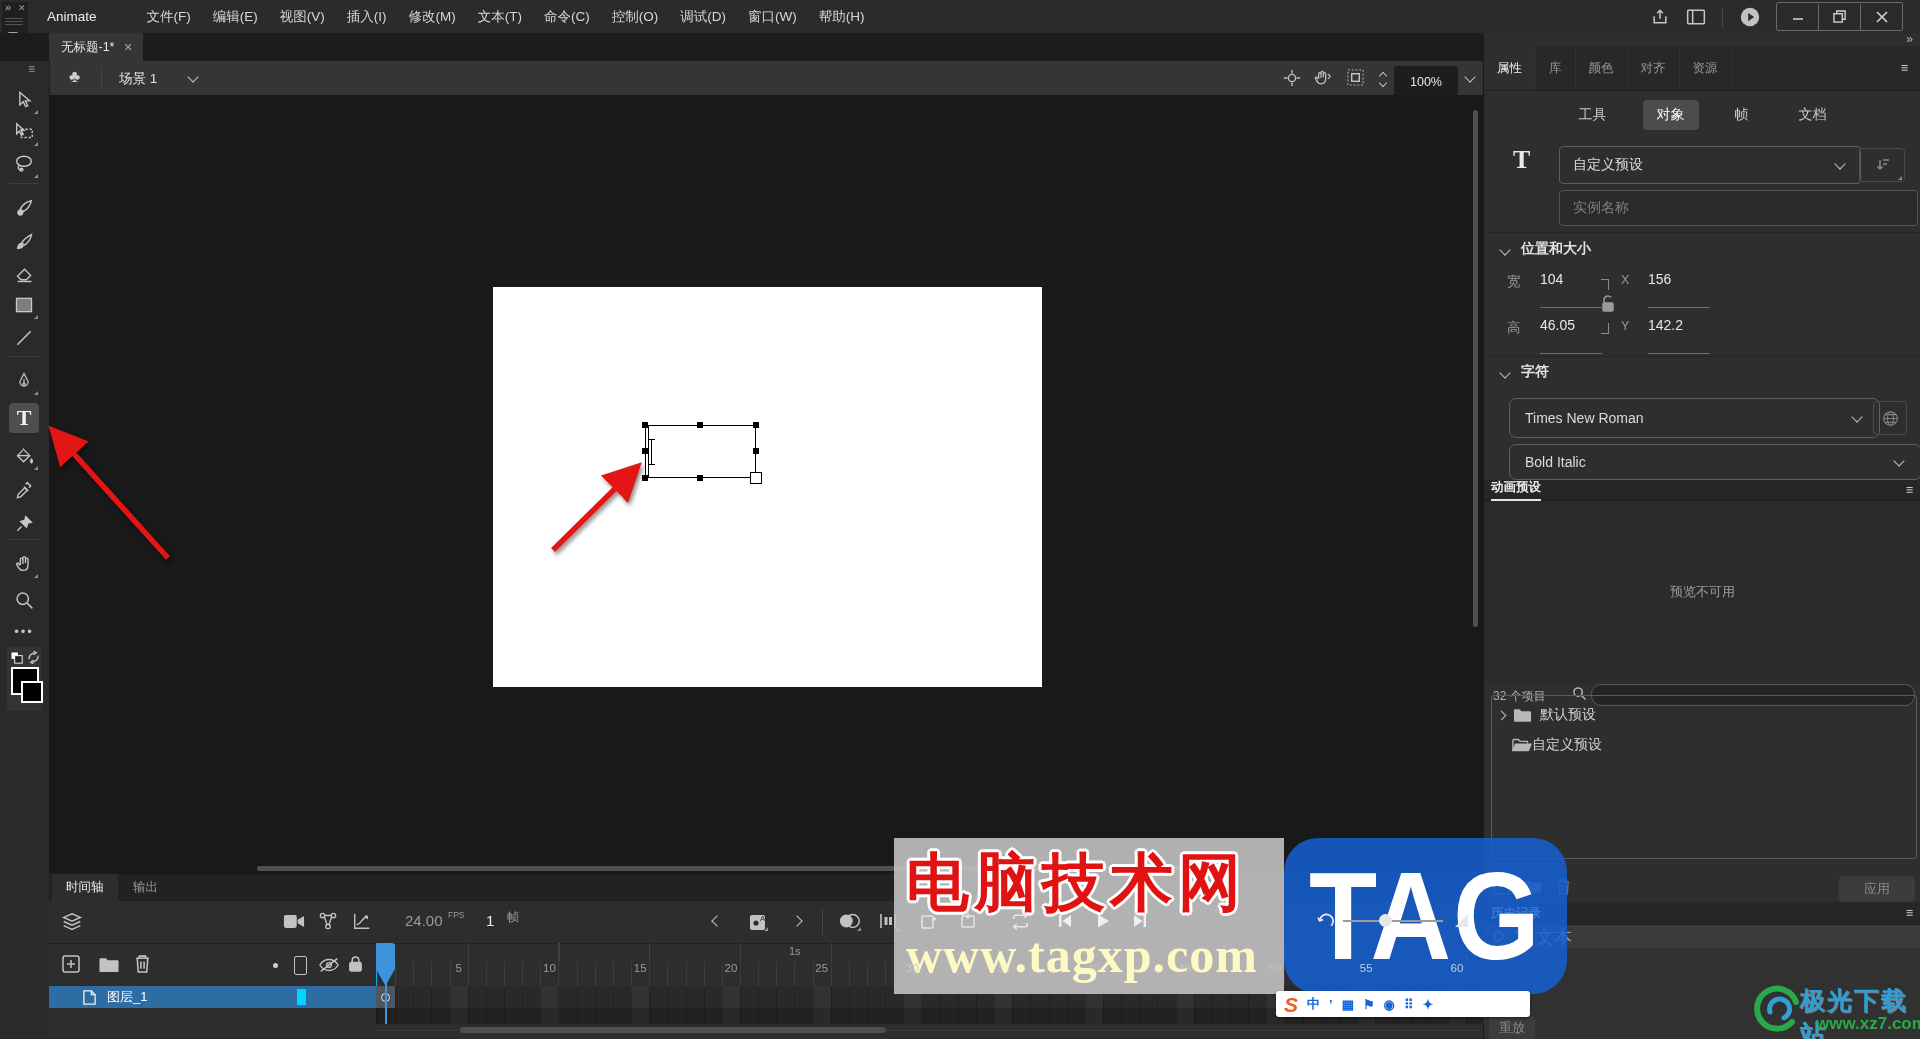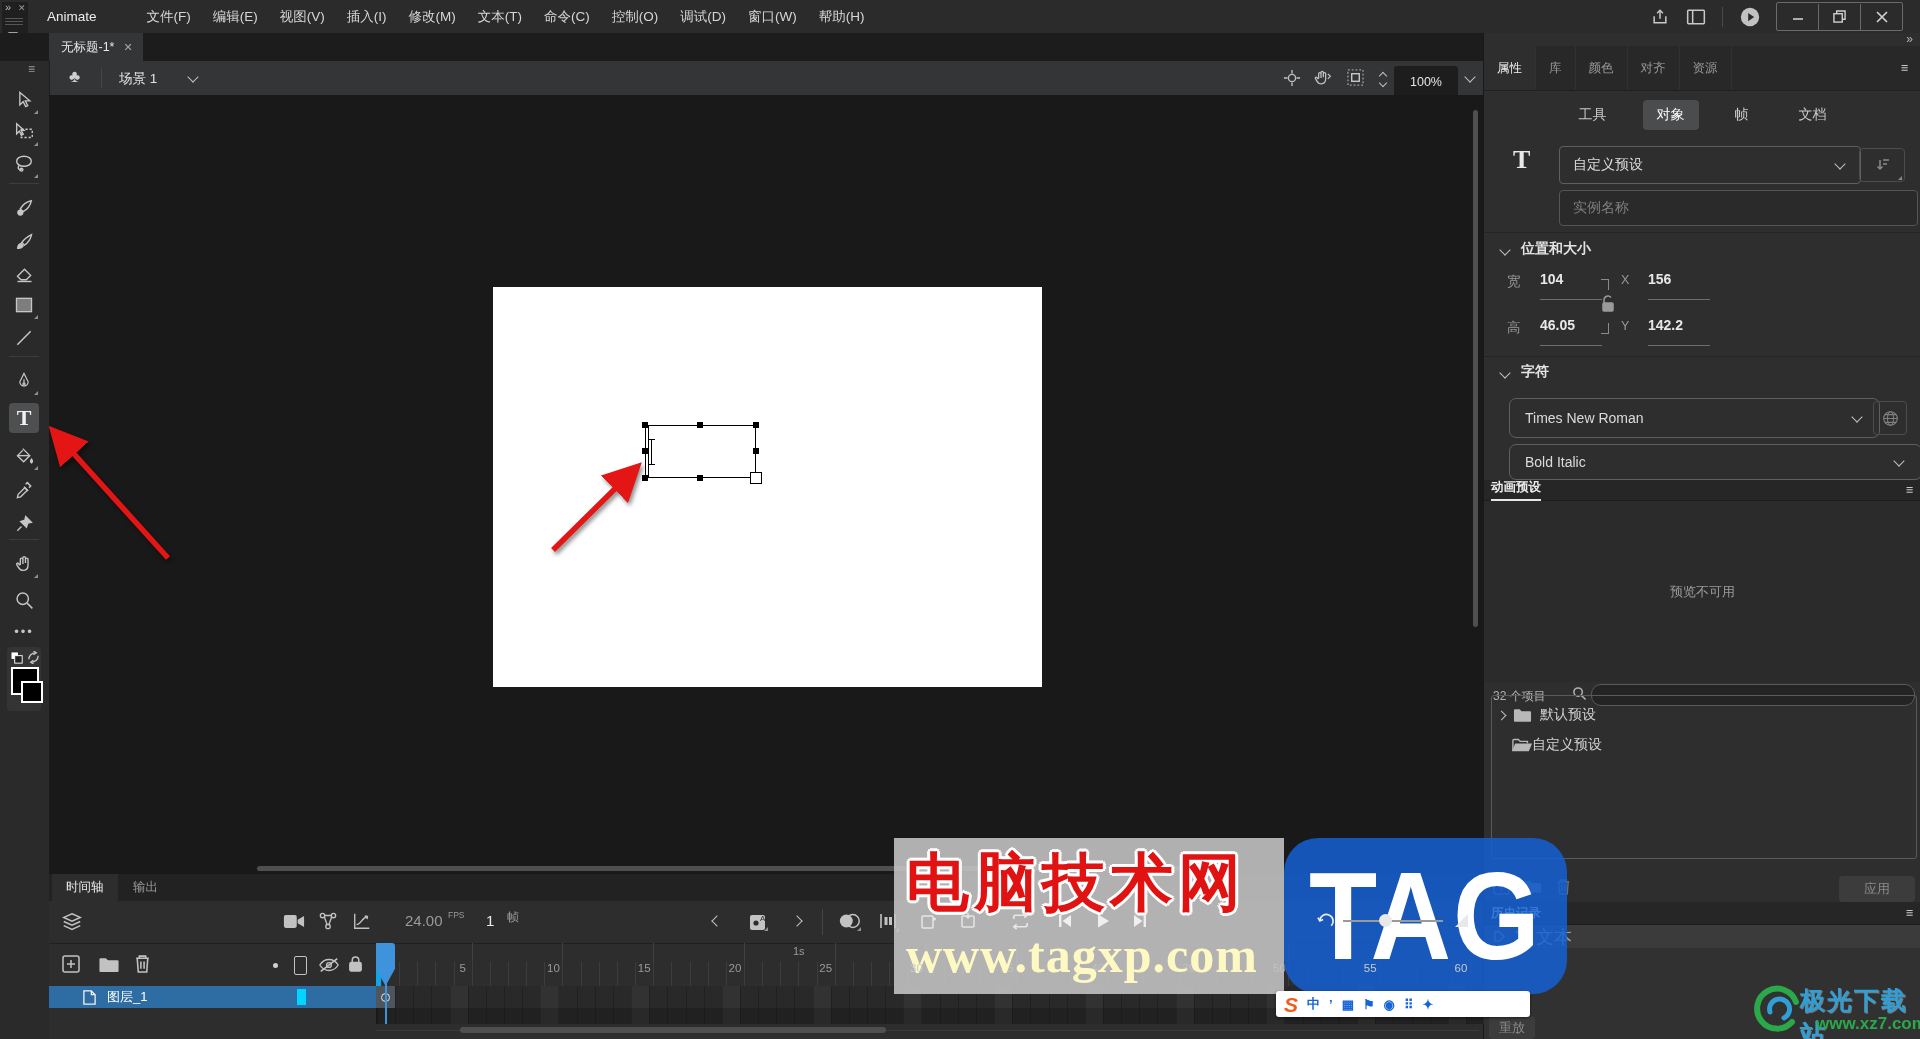--- a/index.html
+++ b/index.html
@@ -41,21 +41,21 @@
   
   .rpanel{left:1483px;top:33px;width:437px;height:1006px;background:#2e2e2e;border-left:1px solid #191919;}
   .ptabstrip{left:0;top:13px;width:437px;height:44px;background:#282828;border-bottom:1px solid #202020;
              display:flex;align-items:stretch;}
   .ptab{padding:0 13px;font-size:12.5px;display:flex;align-items:center;color:#9a9a9a;border-right:1px solid #313131;}
   .ptab.active{background:#2e2e2e;color:#f0f0f0;}
   .subtab{font-size:14px;color:#c8c8c8;padding:6px 14px;border-radius:4px;}
   .subtab.active{background:#4a4c4e;color:#ffffff;}
   .sel{border:1px solid #5f5f5f;border-radius:4px;display:flex;align-items:center;
        color:#dcdcdc;font-size:14px;background:transparent;}
-  .hotval{color:#e8e8e8;font-size:14px;border-bottom:1px solid #6e6e6e;padding-bottom:12px;font-weight:bold;}
+  .hotval{color:#e8e8e8;font-size:14px;border-bottom:1px solid #6e6e6e;padding-bottom:20px;}
   .sect-title{color:#e2e2e2;font-size:14px;font-weight:bold;}
   .pstrip{background:#262626;border-bottom:1px solid #1d1d1d;color:#ececec;font-size:12.5px;font-weight:bold;}
   .btn{background:#3c3c3c;border-radius:4px;color:#8a8a8a;font-size:13px;
        display:flex;align-items:center;justify-content:center;}
   
   .timeline{left:49px;top:874px;width:1434px;height:165px;background:#2d2d2d;}
   .tl-tabs{left:0;top:0;width:1434px;height:27px;background:#222222;}
   .tl-tab{position:absolute;top:0;height:27px;display:flex;align-items:center;padding:0 14px;font-size:12.5px;}
   .rnum{position:absolute;top:0;width:22px;text-align:center;font-size:11.5px;color:#9a9a9a;}
   .rnum.over{z-index:60;color:#c6cacd;}
@@ -594,21 +594,21 @@
         <path d="M2 9c2.5-4 6-6 10-6s7.5 2 10 6c-2.5 4-6 6-10 6S4.5 13 2 9z"></path>
           <circle cx="12" cy="9" r="2.6"></circle>
           <path d="M3 16 21 2" stroke-width="1.8"></path>
         </svg>
       <svg class="abs" style="left:299px;top:12px" width="15" height="18" viewBox="0 0 16 19" fill="none" stroke="#c2c2c2" stroke-width="1.6">
         <rect x="2" y="8" width="12" height="9" rx="1.5" fill="#c2c2c2"></rect>
           <path d="M4.5 8V5.5a3.5 3.5 0 0 1 7 0V8"></path>
         </svg>
     </div>
 
-    <div class="abs" style="left:327px;top:69px;width:1107px;height:43px;border-left:5px solid #0ea5e9">
+    <div class="abs" style="left:327px;top:69px;width:1107px;height:43px;border-left:1px solid #0ea5e9">
       <div class="abs" style="left:0;top:0;width:1107px;height:19px;background:repeating-linear-gradient(90deg,#414141 0 1px,transparent 1px 90.75px)"></div>
       <span class="abs dim" style="left:412px;top:2px;font-size:11px">1s</span>
       <div class="abs" style="left:0;top:19px;width:1107px;height:24px;background:repeating-linear-gradient(90deg,#3c3c3c 0 1px,transparent 1px 18.15px)"></div>
       <div class="abs" style="left:0;top:19px;width:1107px;height:24px">
           <span class="rnum" style="left: 70.675px;">5</span>
           <span class="rnum" style="left: 161.425px;">10</span>
           <span class="rnum" style="left: 252.175px;">15</span>
           <span class="rnum" style="left: 342.925px;">20</span>
           <span class="rnum" style="left: 433.675px;">25</span>
           <span class="rnum over" style="left: 524.425px;">30</span>

